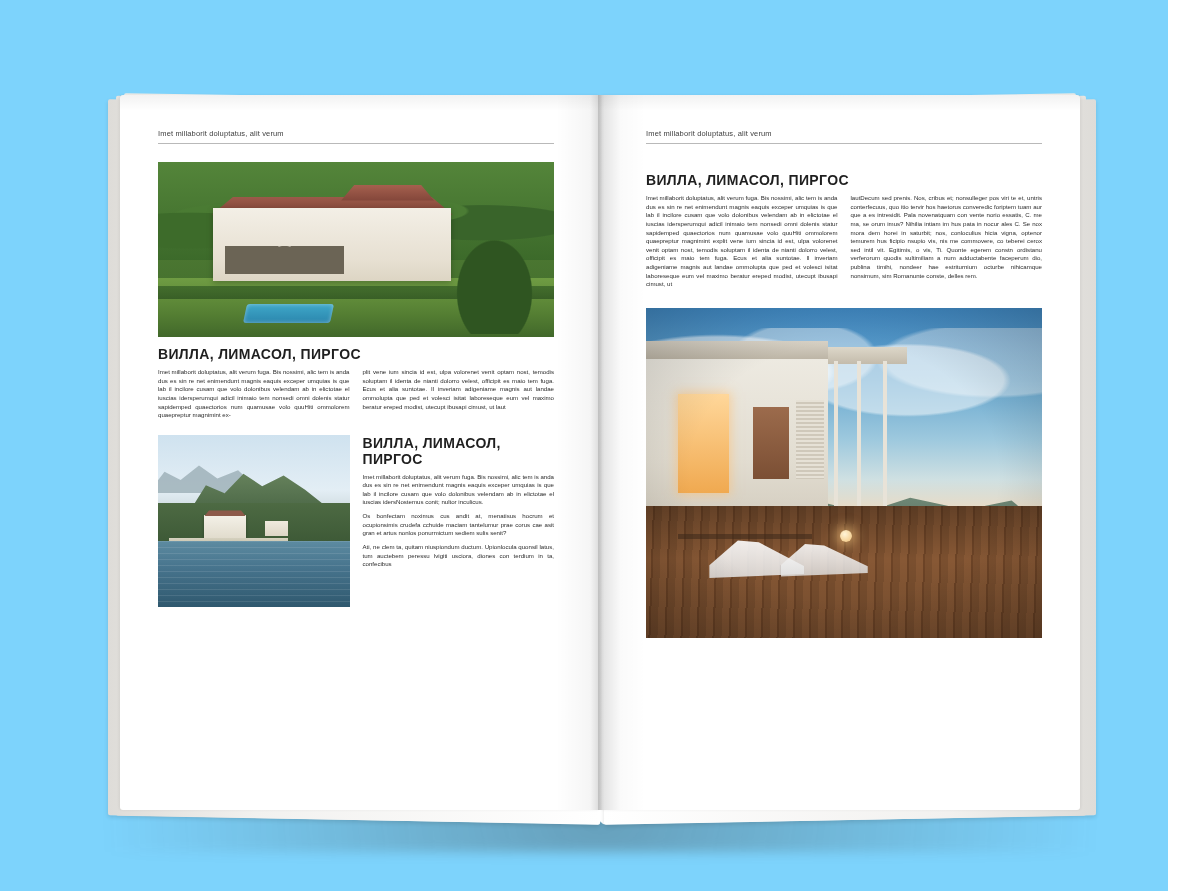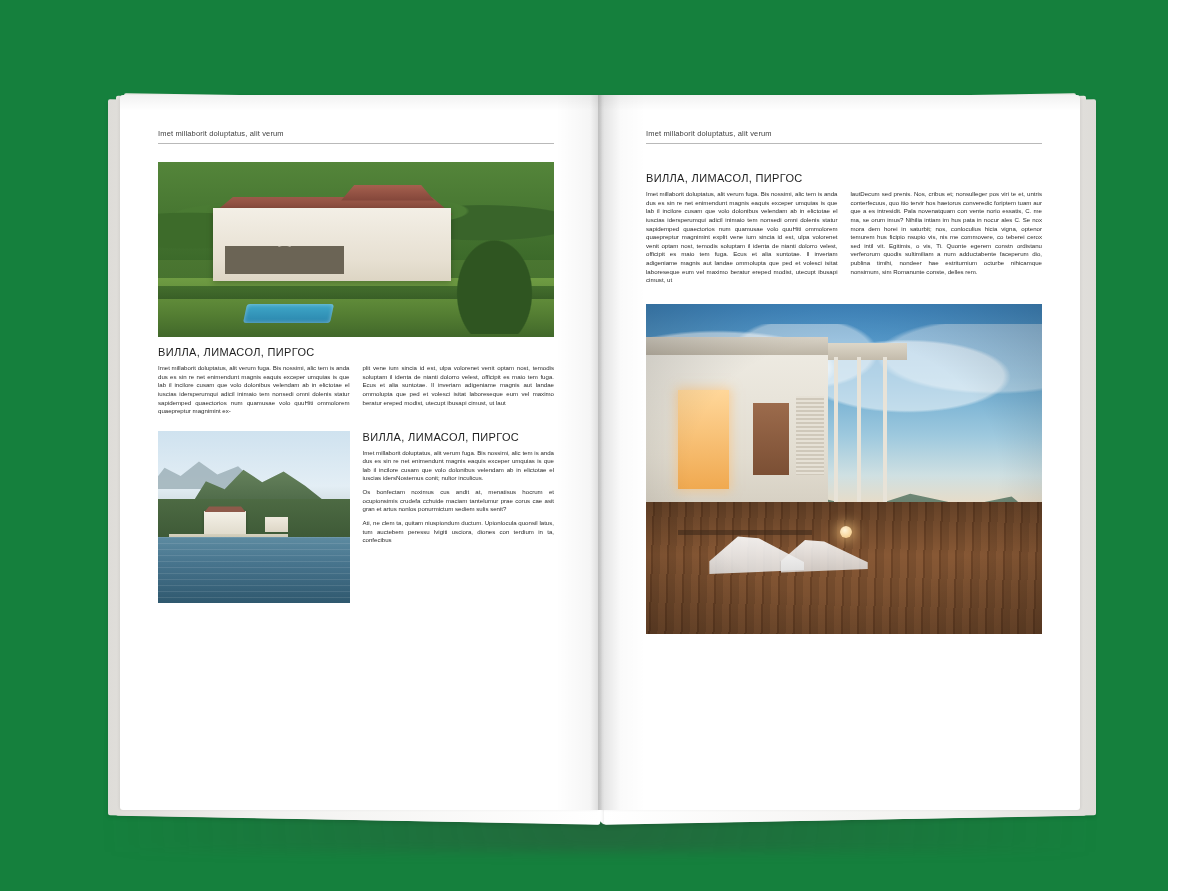--- a/index.html
+++ b/index.html
@@ -8,21 +8,21 @@
     width: 1200px; height: 891px;
     background: #ffffff;
     font-family: "Liberation Sans", sans-serif;
     overflow: hidden;
   }
 
   #stage {
     position: relative;
     width: 1168px;
     height: 891px;
-    background: #15803d;
+    background: #7dd3fc;
   }
 
   
   .book-shadow {
     position: absolute;
     left: 96px; top: 92px;
     width: 1008px; height: 760px;
     background: radial-gradient(ellipse at 50% 92%, rgba(60,60,60,0.34) 0%, rgba(60,60,60,0.12) 45%, rgba(255,255,255,0) 70%);
     filter: blur(6px);
   }
@@ -121,22 +121,22 @@
   .running-head {
     font-size: 7.5px;
     color: #3f3f3f;
     letter-spacing: 0.15px;
     padding-bottom: 5px;
     border-bottom: 0.8px solid #b9b9b9;
     margin-bottom: 0;
   }
 
   .section-title {
-    font-size: 11px;
-    font-weight: normal;
+    font-size: 14px;
+    font-weight: bold;
     color: #1f1f1f;
     letter-spacing: 0.35px;
     text-transform: uppercase;
     margin: 0 0 6px 0;
   }
 
   .body-cols-2 {
     column-count: 2;
     column-gap: 13px;
     font-size: 6.1px;

